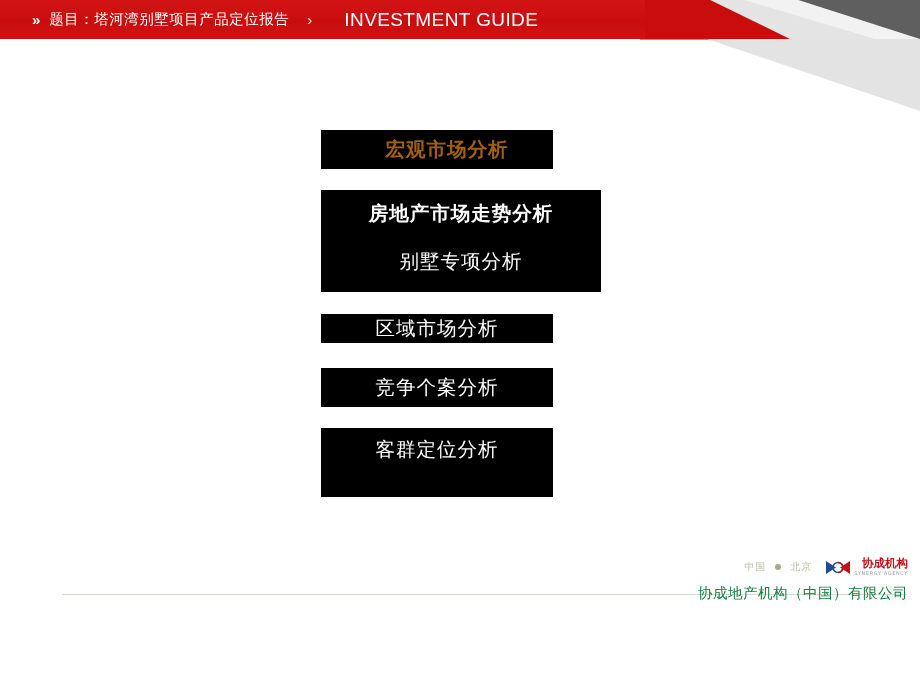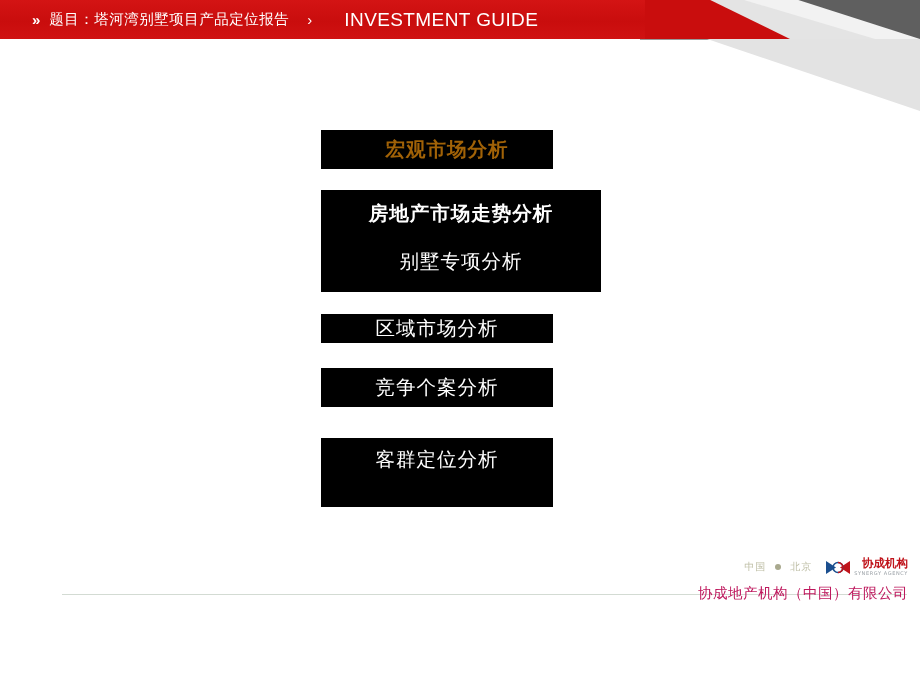--- a/index.html
+++ b/index.html
@@ -176,21 +176,21 @@
 
   .box-1 { position: absolute; left: 0; top: 0;    width: 232px; height: 39px; justify-content: center; }
   .box-1 .agenda-line { color: #a16207; font-weight: bold; margin-left: 20px; }
 
   .box-2 { position: absolute; left: 0; top: 60px; width: 280px; height: 102px; justify-content: flex-start; }
   .box-2 .agenda-line:nth-child(1) { margin-top: 14px; font-weight: bold; }
   .box-2 .agenda-line:nth-child(2) { margin-top: 28px; }
 
   .box-3 { position: absolute; left: 0; top: 184px; width: 232px; height: 29px; justify-content: center; }
   .box-4 { position: absolute; left: 0; top: 238px; width: 232px; height: 39px; justify-content: center; }
-  .box-5 { position: absolute; left: 0; top: 308px; width: 232px; height: 69px; justify-content: flex-start; }
+  .box-5 { position: absolute; left: 0; top: 298px; width: 232px; height: 69px; justify-content: flex-start; }
   .box-5 .agenda-line { margin-top: 12px; }
 
   
   .footer-rule {
     position: absolute;
     left: 62px;
     top: 594px;
     width: 845px;
     height: 1px;
     background: #d3dbd3;
@@ -235,21 +235,21 @@
     font-weight: bold;
     letter-spacing: 0px;
   }
   .logo-en {
     color: #9aa0a6;
     font-size: 5px;
     letter-spacing: 0.6px;
     margin-top: 1px;
   }
   .footer-line-2 {
-    color: #be185d;
+    color: #15803d;
     font-size: 14.5px;
     letter-spacing: 0.5px;
     margin-top: 6px;
     white-space: nowrap;
   }
 </style>
 </head>
 <body>
 
 <div class="slide">

